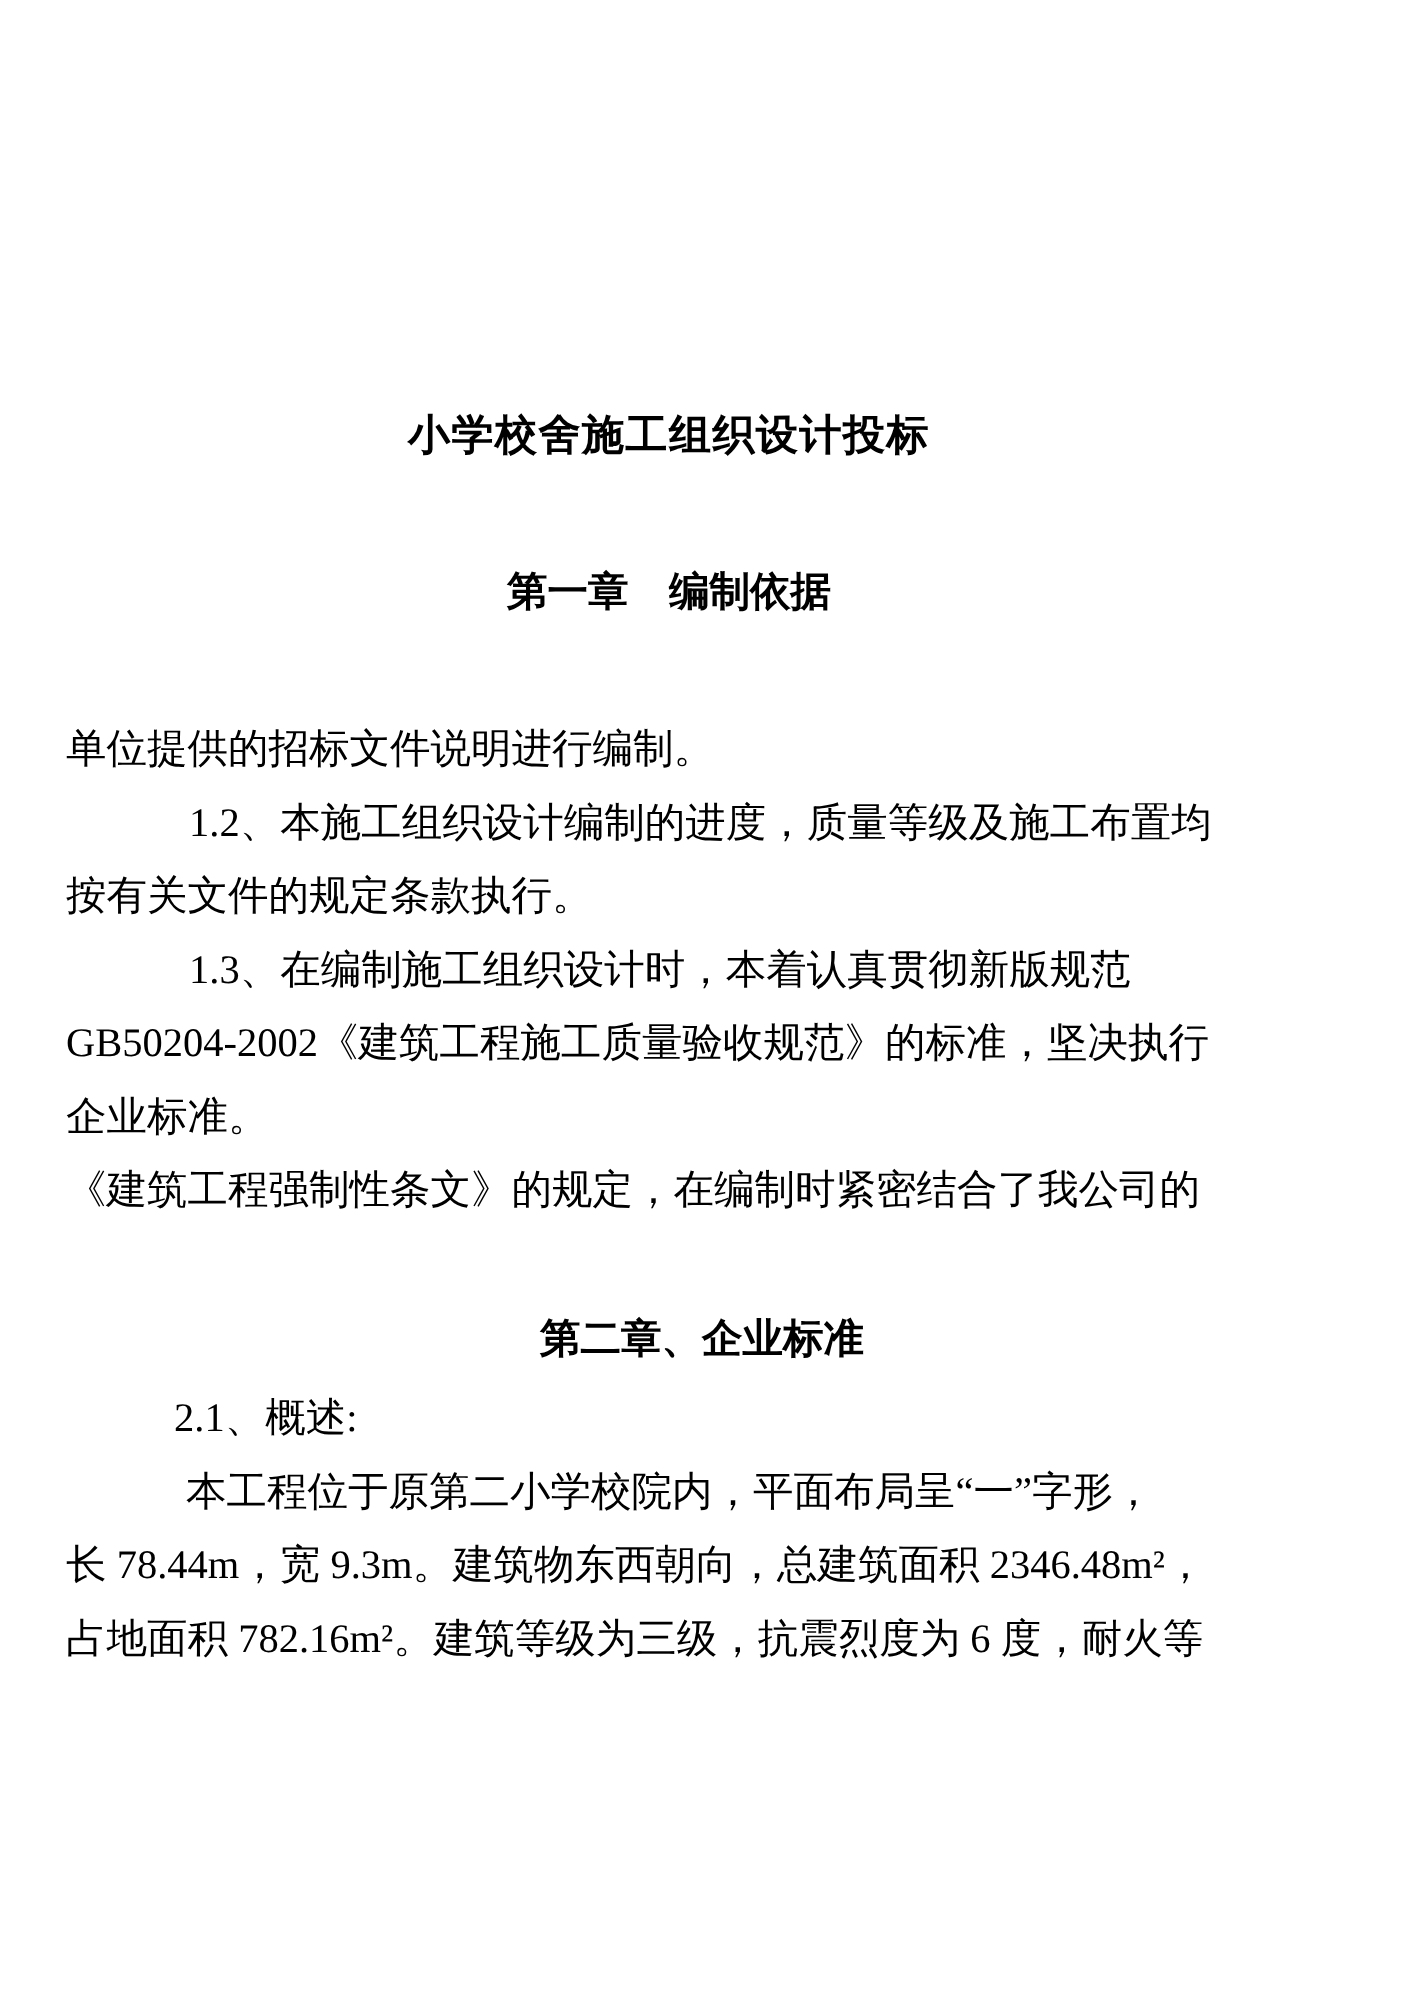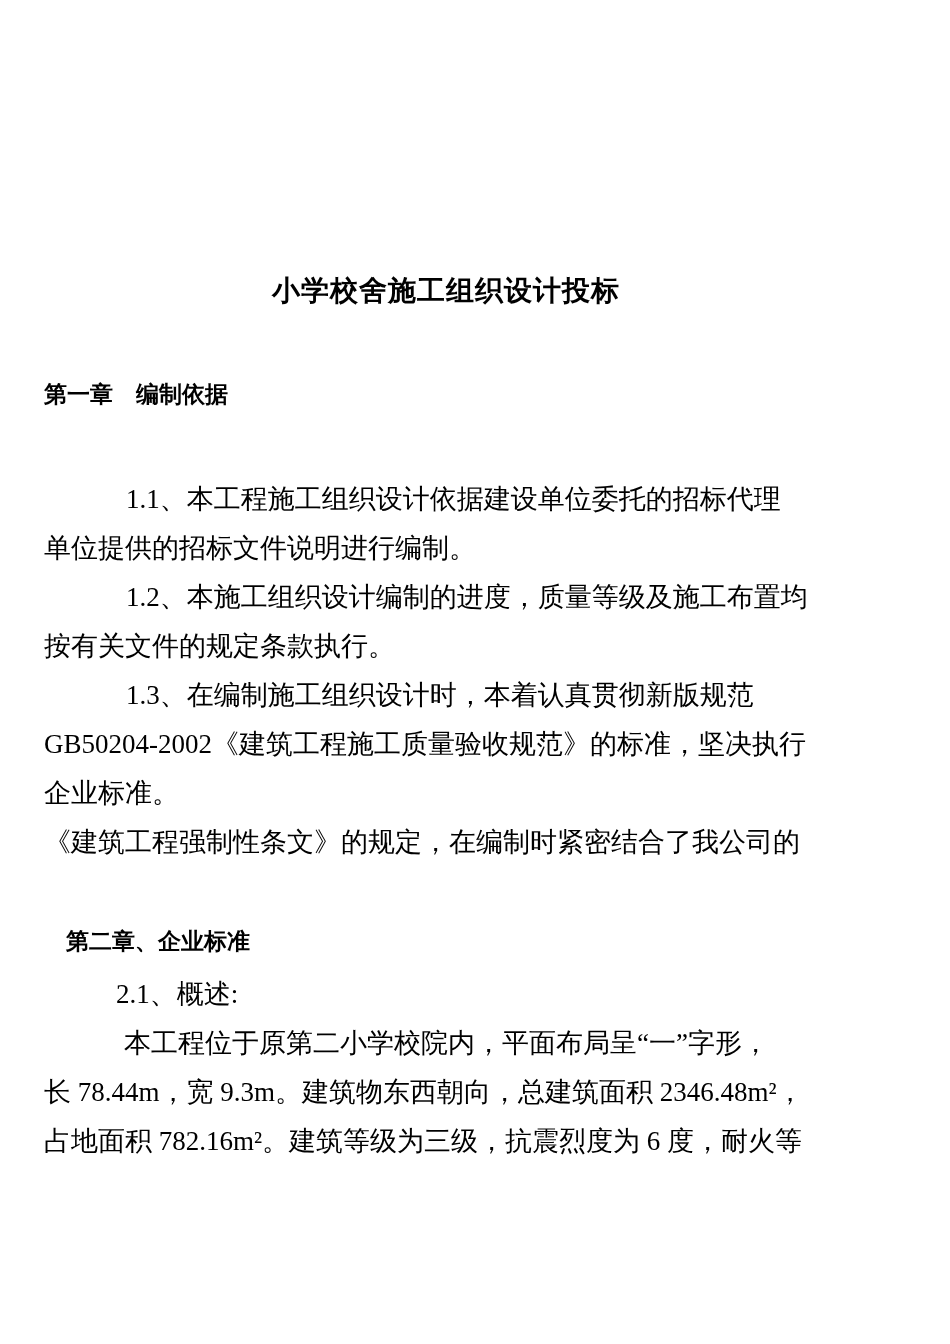--- a/index.html
+++ b/index.html
@@ -32,22 +32,23 @@
   .doc-title {
     margin-top: 266px;
     font-size: 28px;
     font-weight: bold;
     text-align: center;
     line-height: 49px;
     letter-spacing: 1px;
     white-space: nowrap;
   }
   .heading {
-    font-size: 23px;
+    font-size: 27px;
     font-weight: bold;
+    text-align: center;
     line-height: 49px;
     white-space: nowrap;
   }
   .h1 { margin-top: 55px; }
   .h2 { margin-top: 50px; transform: translateX(22px); }
   .first-para { margin-top: 56px; }
   .s21 { margin-top: 4px; }
   .indent-num { padding-left: 82px; }   
   .indent-sec { padding-left: 72px; }   
   .indent-body { padding-left: 80px; }  
@@ -55,21 +56,20 @@
 </head>
 <body>
 
 <div class="page">
 
   <div class="doc-title">小学校舍施工组织设计投标</div>
 
   <div class="heading h1">第一章　编制依据</div>
 
   <div class="first-para">
-    <div class="line indent-num">1.1、本工程施工组织设计依据建设单位委托的招标代理</div>
     <div class="line">单位提供的招标文件说明进行编制。</div>
   </div>
 
   <div>
     <div class="line indent-num">1.2、本施工组织设计编制的进度，质量等级及施工布置均</div>
     <div class="line">按有关文件的规定条款执行。</div>
   </div>
 
   <div>
     <div class="line indent-num">1.3、在编制施工组织设计时，本着认真贯彻新版规范</div>

